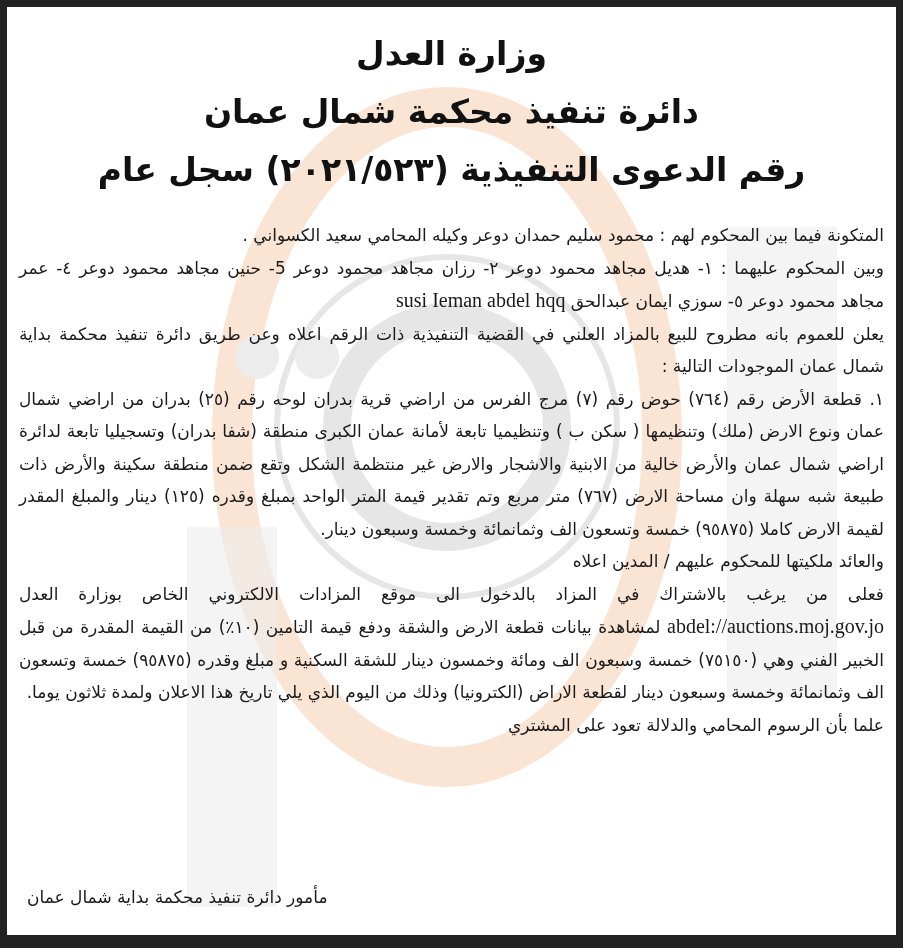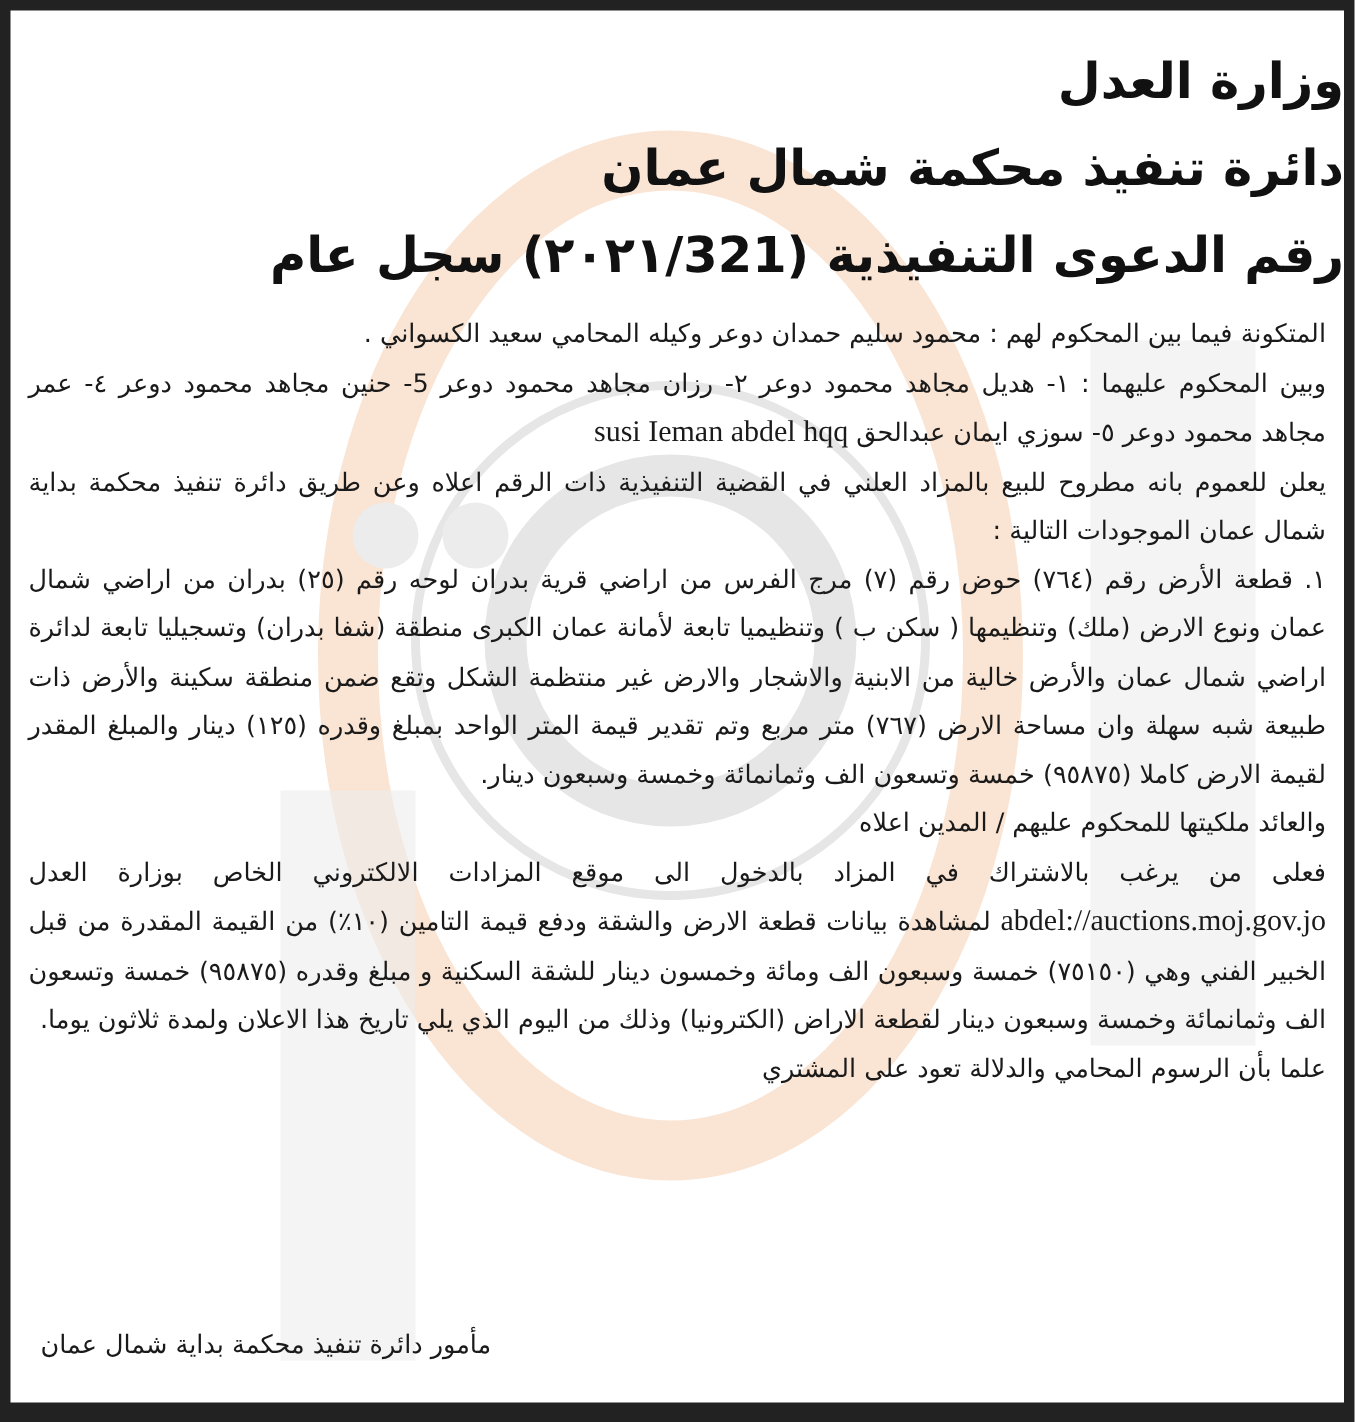--- a/index.html
+++ b/index.html
@@ -15,26 +15,26 @@
       box-sizing:border-box;
       overflow:hidden;
     }
     .watermark { position:absolute; inset:0; pointer-events:none; }
     .content {
       position:absolute; left:0; top:0; right:0; bottom:0;
       direction:rtl; text-align:right;
       color:#1a1a1a;
     }
     .headline {
-      font-weight:bold;
+      text-align:center; font-weight:bold;
       font-size:33px; line-height:58px; color:#111;
     }
     .headline.first { margin-top:18px; }
     .body-text {
-      margin:8px 12px 0 12px;
+      margin:20px 12px 0 12px;
       font-size:17px; line-height:32.5px;
       text-align:justify;
       text-align-last:right;
     }
     .body-text p { margin:0; }
     .latin { font-family:"Liberation Serif", serif; font-size:20px; direction:ltr; unicode-bidi:embed; }
     .signature {
       position:absolute; left:20px; top:880px; direction:rtl;
       font-size:17px; color:#1a1a1a;
     }
@@ -50,21 +50,21 @@
     <circle cx="440" cy="420" r="110" fill="none" stroke="#e6e6e6" stroke-width="28"></circle>
     <rect x="720" y="220" width="110" height="470" fill="#ececec" opacity="0.6"></rect>
     <rect x="180" y="520" width="90" height="380" fill="#ececec" opacity="0.6"></rect>
     <circle cx="250" cy="350" r="22" fill="#ececec"></circle>
     <circle cx="310" cy="350" r="22" fill="#ececec"></circle>
   </svg>
 
   <div class="content">
     <div class="headline first">وزارة العدل</div>
     <div class="headline">دائرة تنفيذ محكمة شمال عمان</div>
-    <div class="headline">رقم الدعوى التنفيذية (٢٠٢١/321) سجل عام</div>
+    <div class="headline">رقم الدعوى التنفيذية (٢٠٢١/٥٢٣) سجل عام</div>
 
     <div class="body-text">
       <p>المتكونة فيما بين المحكوم لهم : محمود سليم حمدان دوعر وكيله المحامي سعيد الكسواني .</p>
       <p>
         <span>وبين المحكوم عليهما : ١- هديل مجاهد محمود دوعر ٢- رزان مجاهد محمود دوعر 5- حنين مجاهد محمود دوعر ٤- عمر مجاهد محمود دوعر ٥- سوزي ايمان عبدالحق</span>
         <span class="latin">susi Ieman abdel hqq</span>
       </p>
       <p>يعلن للعموم بانه مطروح للبيع بالمزاد العلني في القضية التنفيذية ذات الرقم اعلاه وعن طريق دائرة تنفيذ محكمة بداية شمال عمان الموجودات التالية :</p>
       <p>١. قطعة الأرض رقم (٧٦٤) حوض رقم (٧) مرج الفرس من اراضي قرية بدران لوحه رقم (٢٥) بدران من اراضي شمال عمان ونوع الارض (ملك) وتنظيمها ( سكن ب ) وتنظيميا تابعة لأمانة عمان الكبرى منطقة (شفا بدران) وتسجيليا تابعة لدائرة اراضي شمال عمان والأرض خالية من الابنية والاشجار والارض غير منتظمة الشكل وتقع ضمن منطقة سكينة والأرض ذات طبيعة شبه سهلة وان مساحة الارض (٧٦٧) متر مربع وتم تقدير قيمة المتر الواحد بمبلغ وقدره (١٢٥) دينار والمبلغ المقدر لقيمة الارض كاملا (٩٥٨٧٥) خمسة وتسعون الف وثمانمائة وخمسة وسبعون دينار.</p>
       <p>والعائد ملكيتها للمحكوم عليهم / المدين اعلاه</p>

